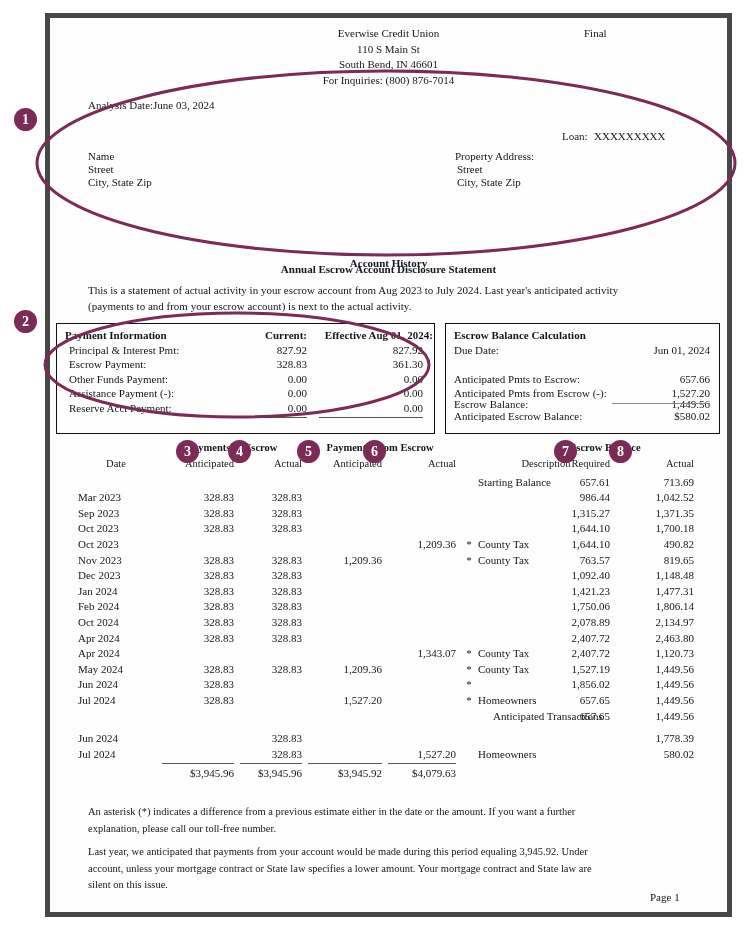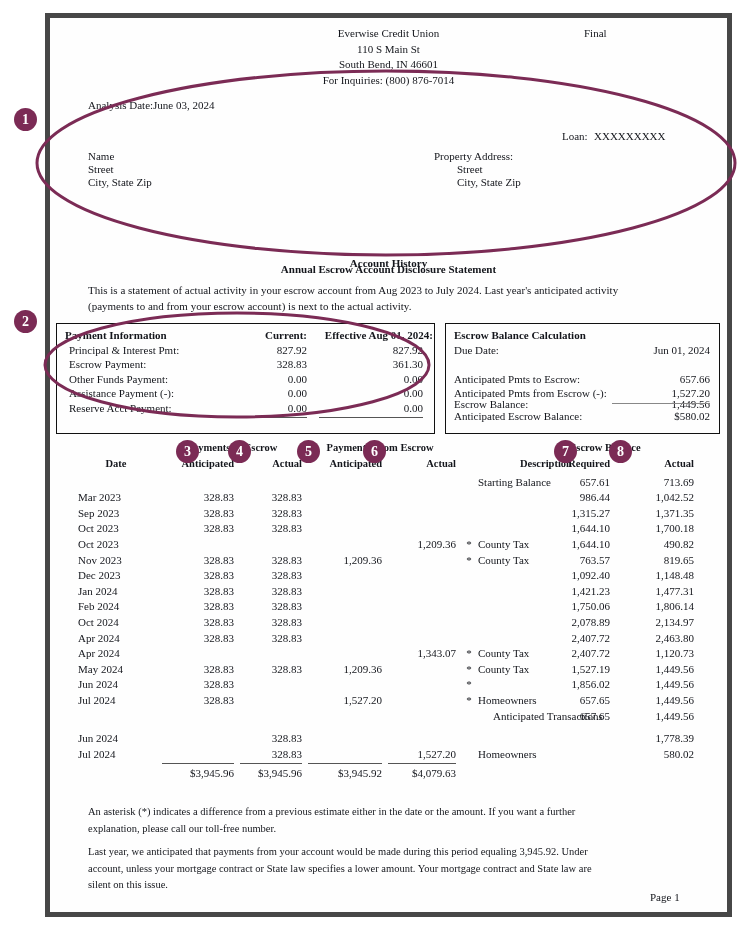--- a/index.html
+++ b/index.html
@@ -96,21 +96,21 @@
   .c-pta   { left: 112px; width: 72px; text-align: right; }
   .c-ptact { left: 192px; width: 60px; text-align: right; }
   .c-pfa   { left: 256px; width: 76px; text-align: right; }
   .c-pfact { left: 340px; width: 66px; text-align: right; }
   .c-ast   { left: 414px; width: 10px; text-align: center; }
   .c-desc  { left: 428px; width: 150px; text-align: left; }
   .c-req   { left: 470px; width: 90px; text-align: right; }
   .c-act   { left: 566px; width: 78px; text-align: right; }
 
   .hdr-grp { font-weight: bold; text-align: center; font-size: 10.5px; }
-  .hdr-sub { font-weight: bold; font-size: 10.5px; }
+  .hdr-sub { font-weight: normal; font-size: 10.5px; }
 
   
   .trule {
     position: absolute;
     border-top: 1px solid #555;
     height: 0;
   }
 
   
   .para {
@@ -161,21 +161,21 @@
     <div class="t" style="left:512px; top:111px;">Loan:</div>
     <div class="t" style="left:544px; top:111px;">XXXXXXXXX</div>
 
     <div>
       <div class="t" style="left:38px; top:131px;">Name</div>
       <div class="t" style="left:38px; top:144px;">Street</div>
       <div class="t" style="left:38px; top:157px;">City, State Zip</div>
     </div>
 
     <div>
-      <div class="t" style="left:384px; top:131px;">Property Address:</div>
+      <div class="t" style="left:405px; top:131px;">Property Address:</div>
       <div class="t" style="left:407px; top:144px;">Street</div>
       <div class="t" style="left:407px; top:157px;">City, State Zip</div>
     </div>
 
     <div class="t b ctr" style="left:0; top:223px; width:677px;margin-top:21px;">Annual Escrow Account Disclosure Statement</div>
     <div class="t b ctr" style="left:0; top:238px; width:677px;">Account History</div>
 
     <div>
       <div class="t" style="left:38px; top:265px;">This is a statement of actual activity in your escrow account from Aug 2023 to July 2024.  Last year's anticipated activity</div>
       <div class="t" style="left:38px; top:281px;">(payments to and from your escrow account) is next to the actual activity.</div>

